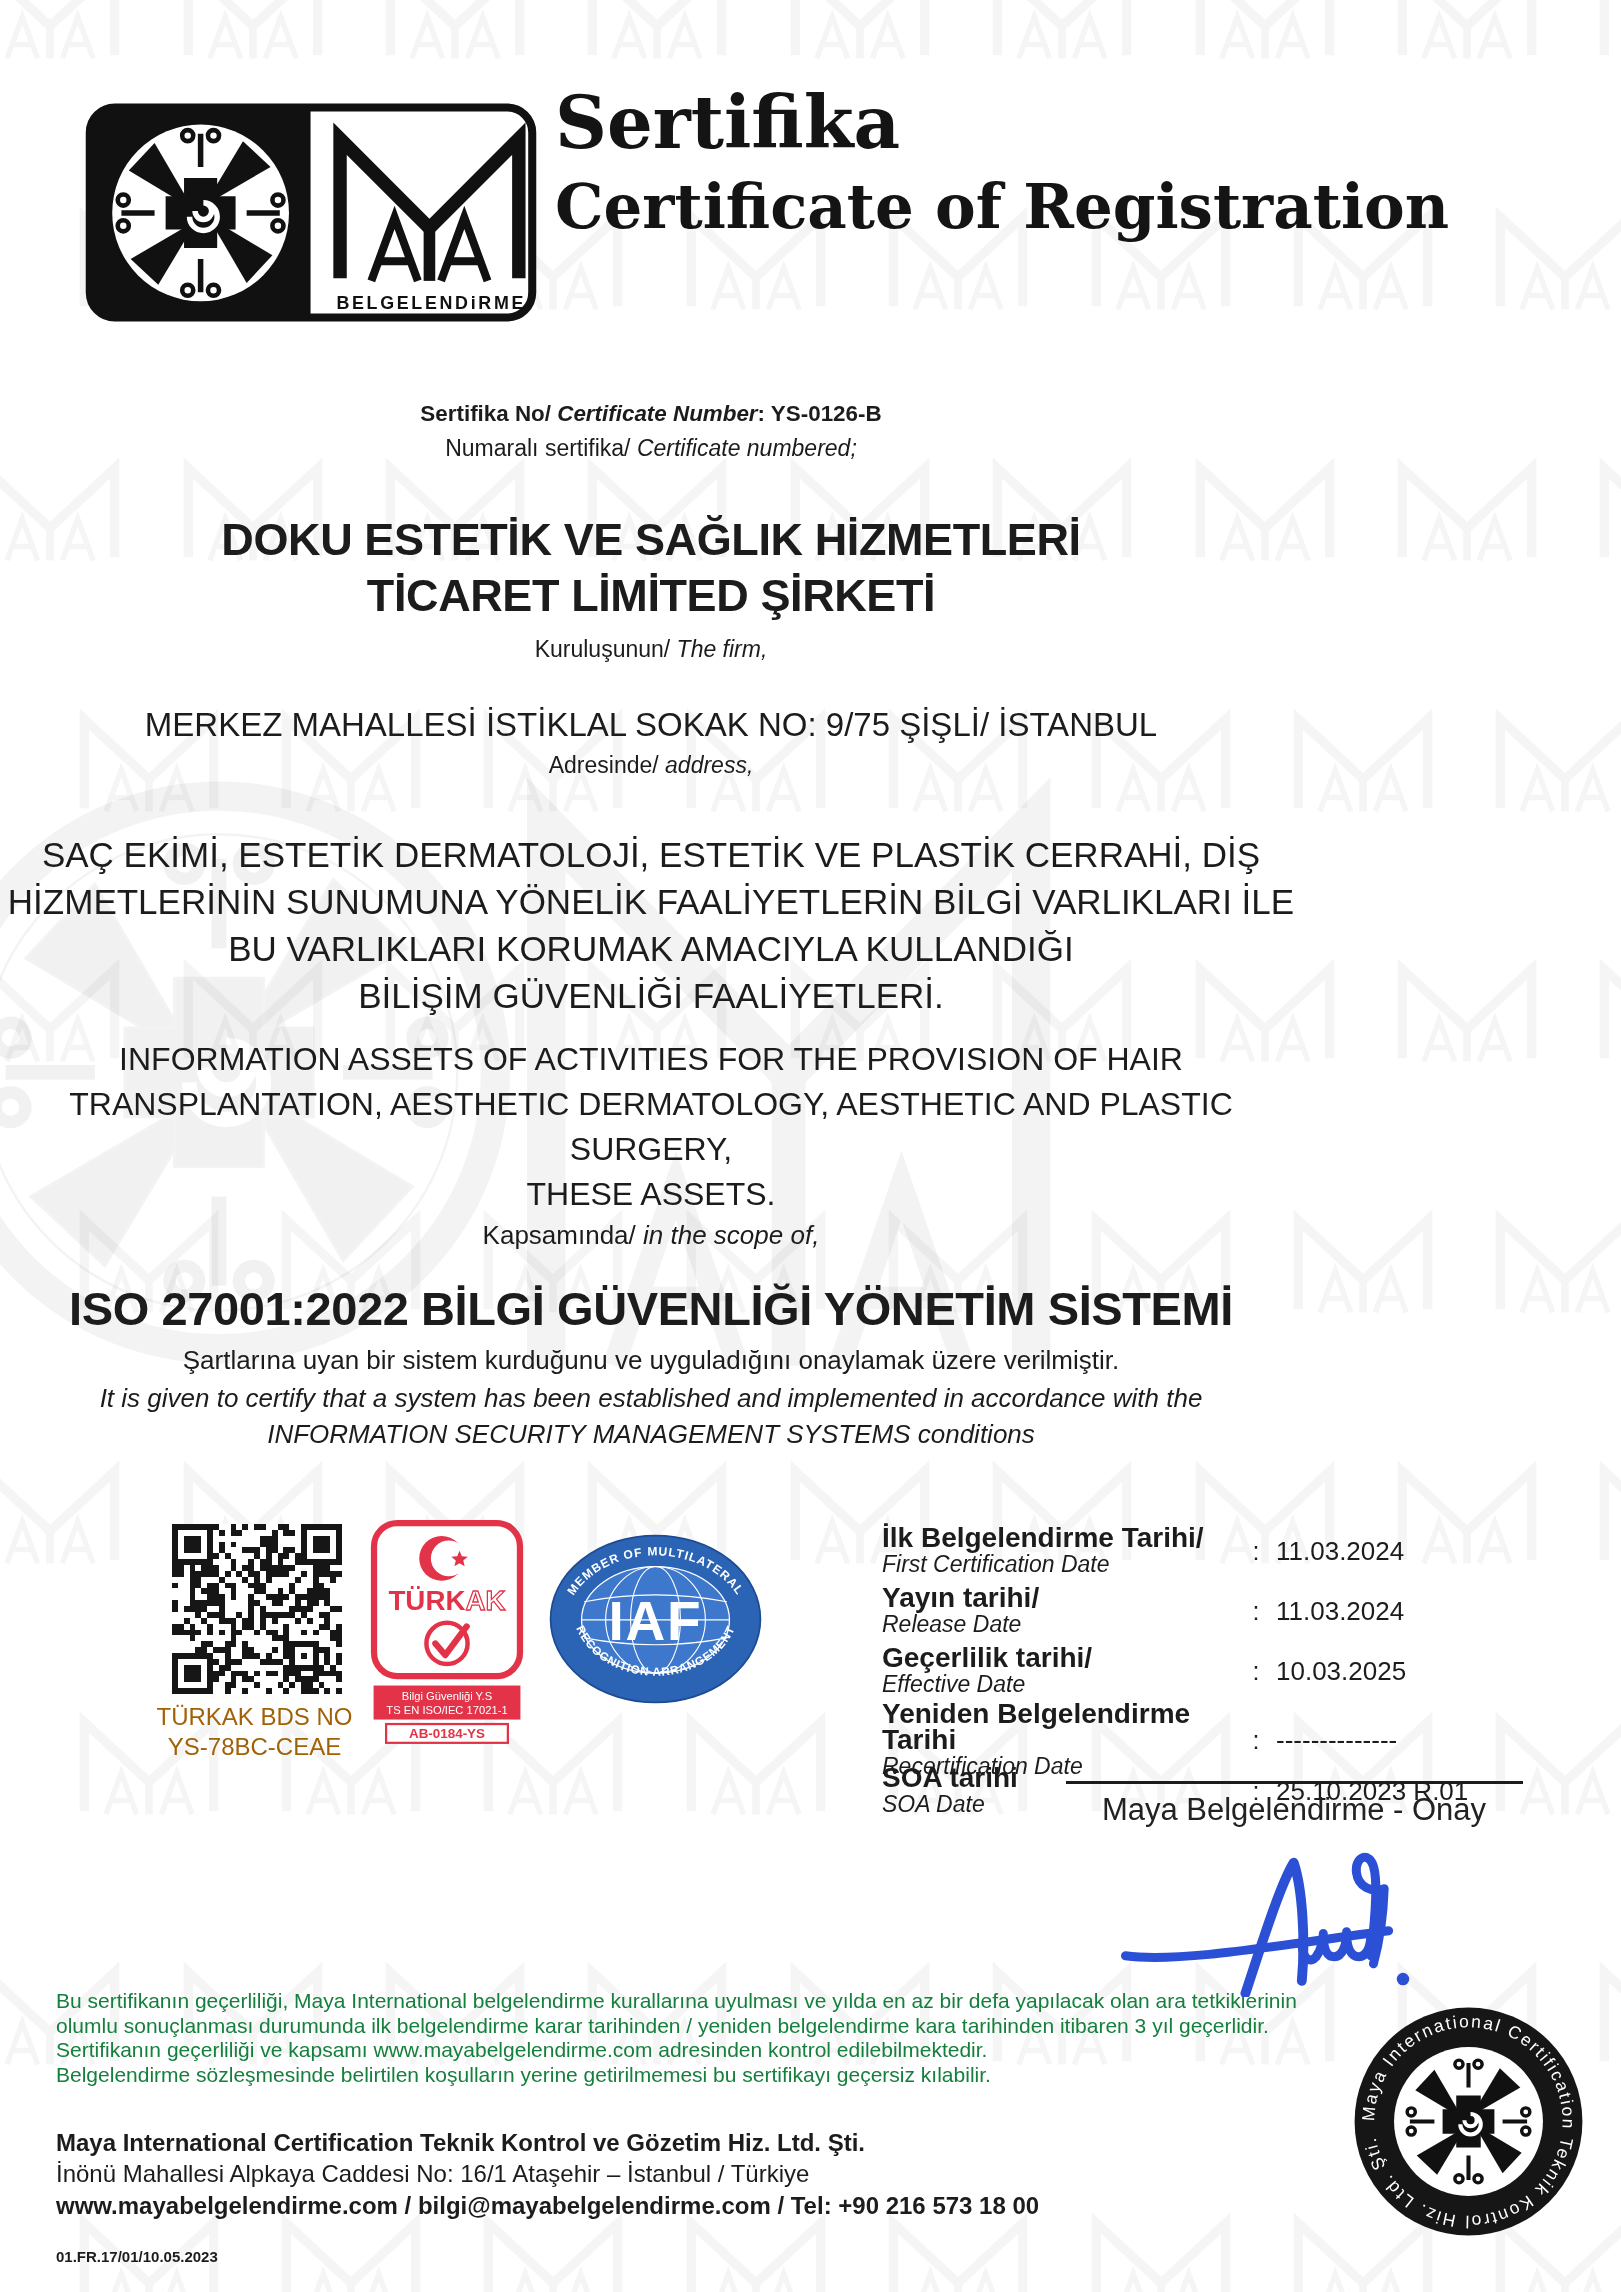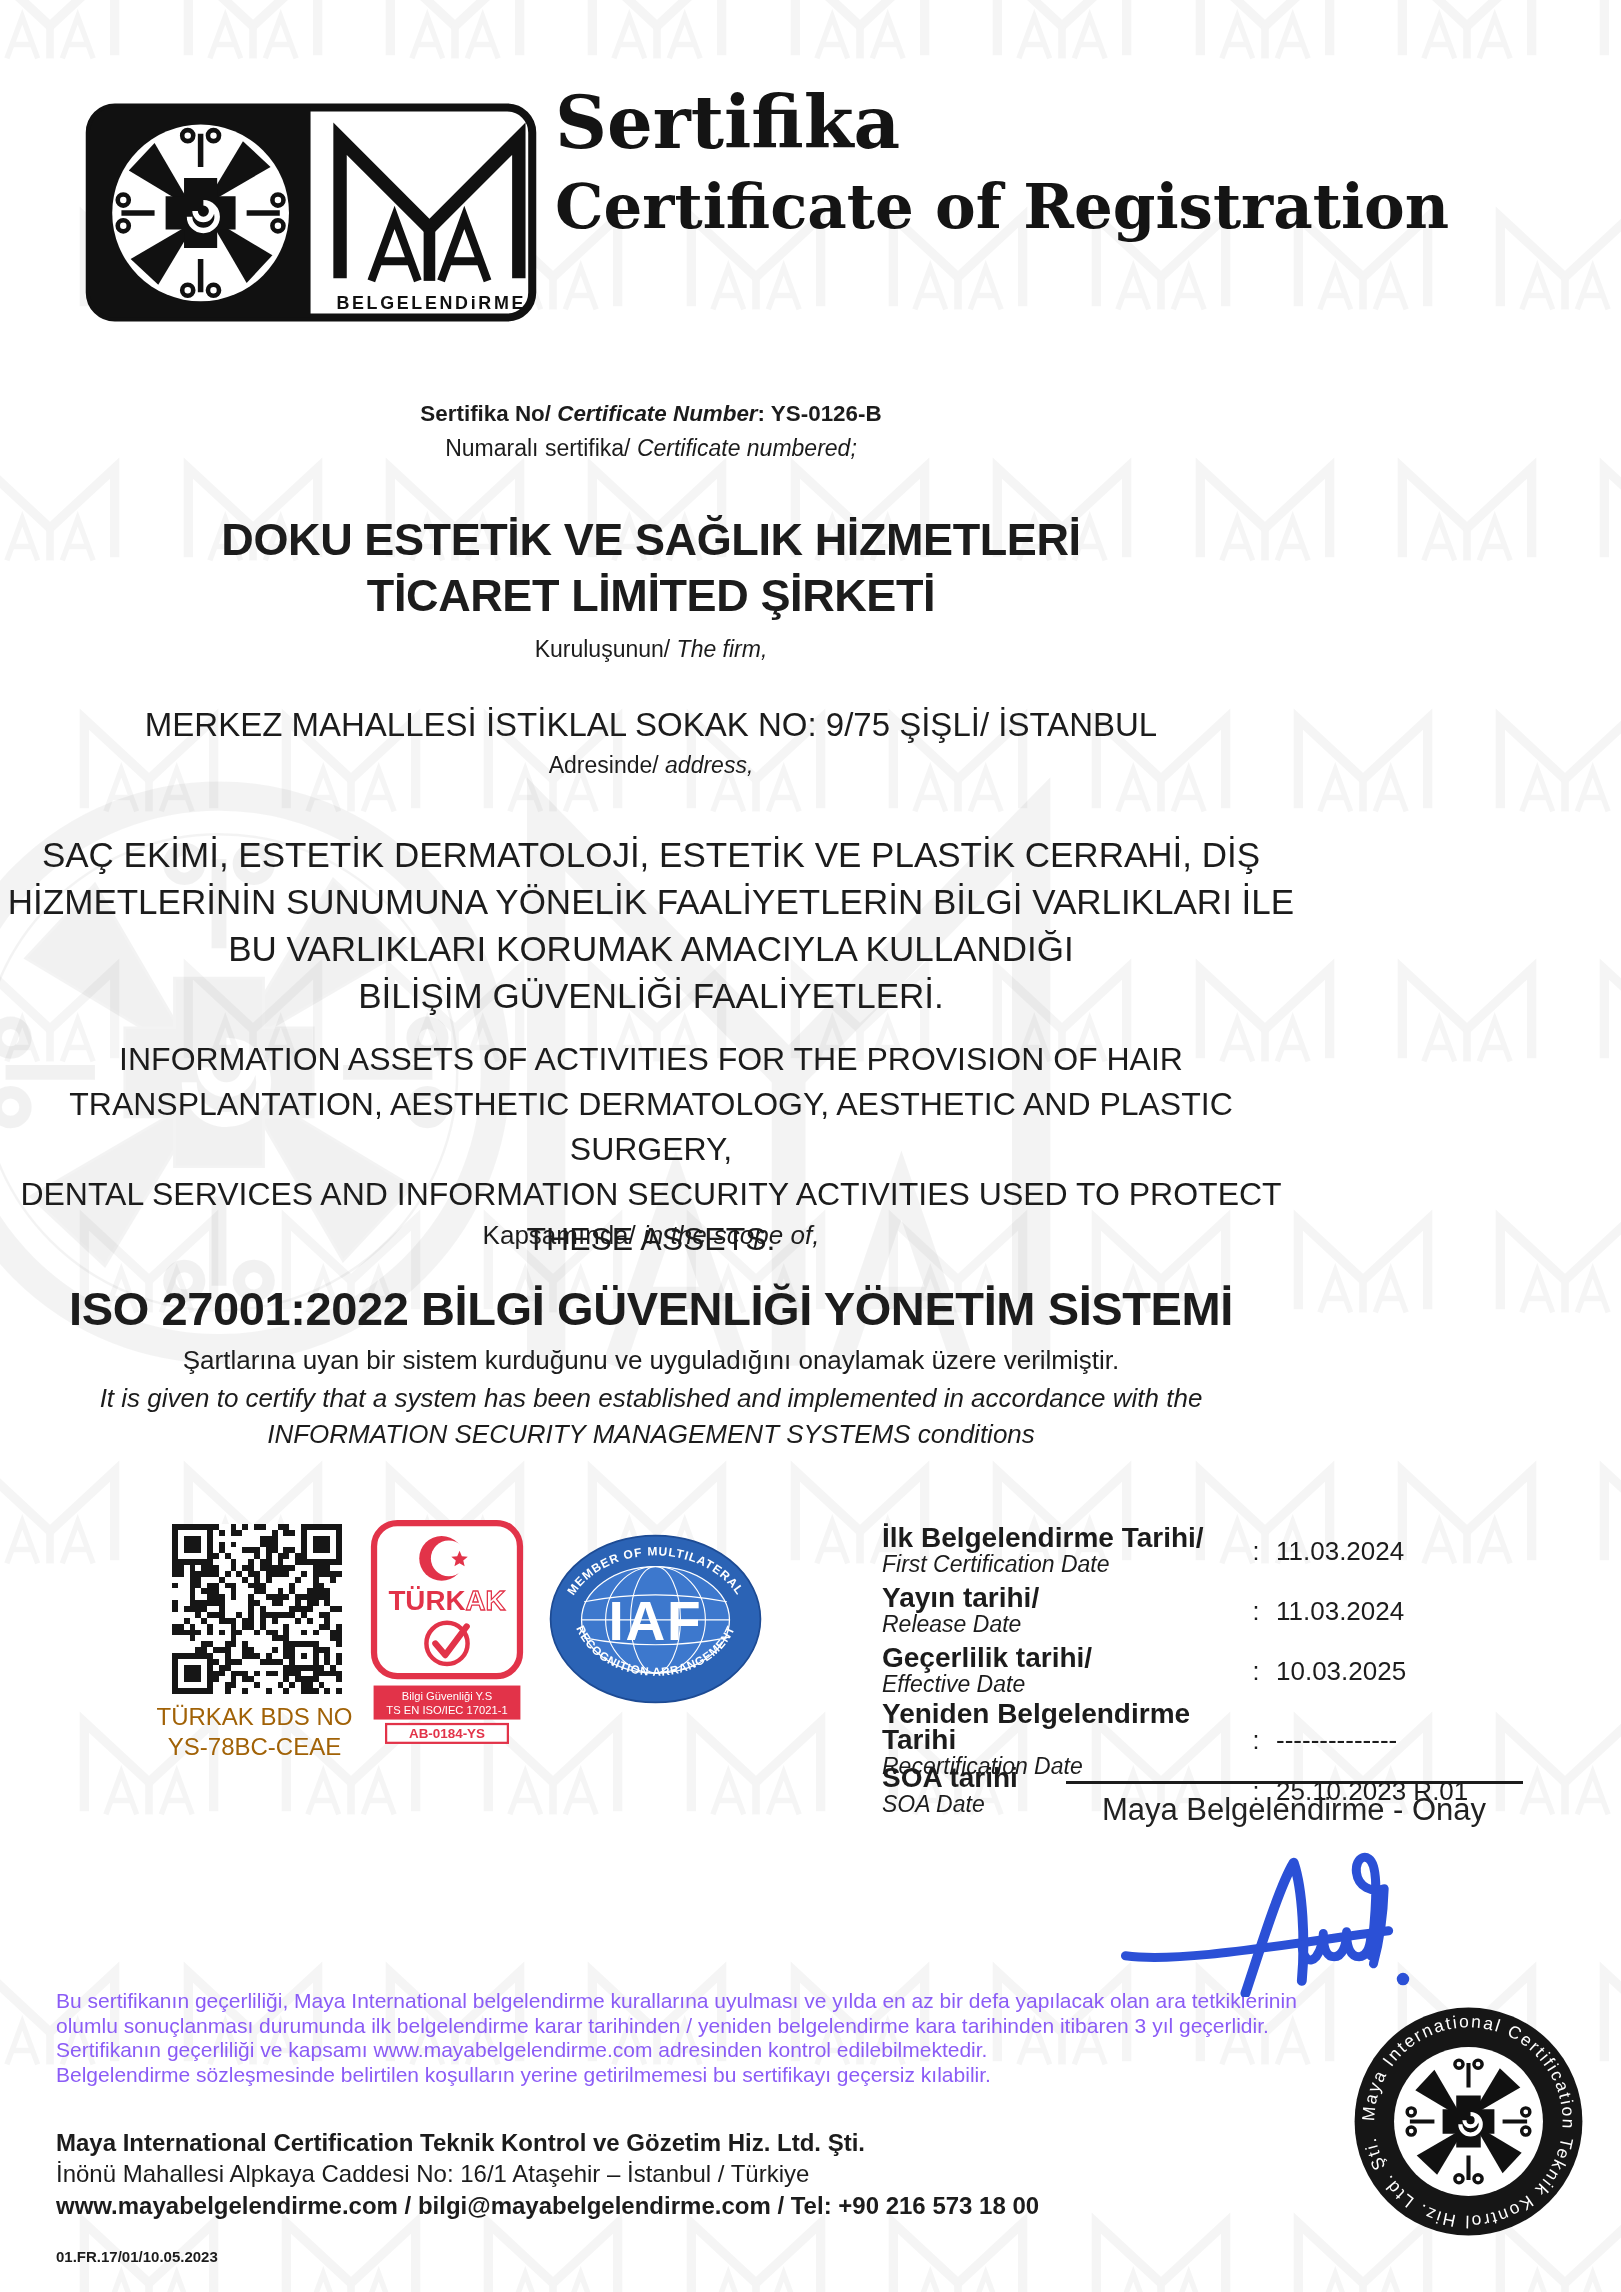--- a/index.html
+++ b/index.html
@@ -42,21 +42,21 @@
   .dlabel .tr{font-size:28px;font-weight:700;line-height:26px;}
   .dlabel .en{font-size:23px;font-style:italic;line-height:26px;}
   .dcolon{font-size:25px;text-align:center;}
   .dval{font-size:26px;}
   .rule{position:absolute;left:1066px;top:1781px;width:457px;height:2.7px;background:#1c1c1c;z-index:1;}
   .approval{position:absolute;left:1030px;top:1792px;width:528px;text-align:center;
             font-size:31px;color:#222;z-index:1;}
   .sig{position:absolute;left:1118px;top:1843px;width:296px;height:154px;z-index:2;}
   
   .legal{position:absolute;left:56px;top:1989px;width:1397px;font-size:21px;
-         line-height:24.6px;color:#8b5cf6;z-index:1;}
+         line-height:24.6px;color:#15803d;z-index:1;}
   .f-company{position:absolute;left:56px;top:2129px;font-size:24px;font-weight:700;z-index:1;}
   .f-addr{position:absolute;left:56px;top:2160px;font-size:24px;z-index:1;}
   .f-contact{position:absolute;left:56px;top:2192px;font-size:24px;font-weight:700;z-index:1;}
   .f-doc{position:absolute;left:56px;top:2248px;font-size:15px;font-weight:700;z-index:1;}
   .seal{position:absolute;left:1351px;top:2004px;width:235px;height:235px;z-index:1;}
   svg text{font-family:"Liberation Sans",sans-serif;}
 </style>
 </head>
 <body>
 
@@ -818,21 +818,20 @@
   <div class="cline scope-tr">
     <div>SAÇ EKİMİ, ESTETİK DERMATOLOJİ, ESTETİK VE PLASTİK CERRAHİ, DİŞ</div>
     <div>HİZMETLERİNİN SUNUMUNA YÖNELİK FAALİYETLERİN BİLGİ VARLIKLARI İLE</div>
     <div>BU VARLIKLARI KORUMAK AMACIYLA KULLANDIĞI</div>
     <div>BİLİŞİM GÜVENLİĞİ FAALİYETLERİ.</div>
   </div>
 
   <div class="cline scope-en">
     <div>INFORMATION ASSETS OF ACTIVITIES FOR THE PROVISION OF HAIR</div>
     <div>TRANSPLANTATION, AESTHETIC DERMATOLOGY, AESTHETIC AND PLASTIC SURGERY,</div>
-    <div>DENTAL SERVICES AND INFORMATION SECURITY ACTIVITIES USED TO PROTECT</div>
     <div>THESE ASSETS.</div>
   </div>
   <div class="cline scope-cap"><span>Kapsamında/</span> <span class="it">in the scope of,</span></div>
 
   <div class="cline iso-title">ISO 27001:2022 BİLGİ GÜVENLİĞİ YÖNETİM SİSTEMİ</div>
   <div class="cline iso-sub-tr">Şartlarına uyan bir sistem kurduğunu ve uyguladığını onaylamak üzere verilmiştir.</div>
   <div class="cline iso-sub-en">
     <div>It is given to certify that a system has been established and implemented in accordance with the</div>
     <div>INFORMATION SECURITY MANAGEMENT SYSTEMS conditions</div>
   </div>

